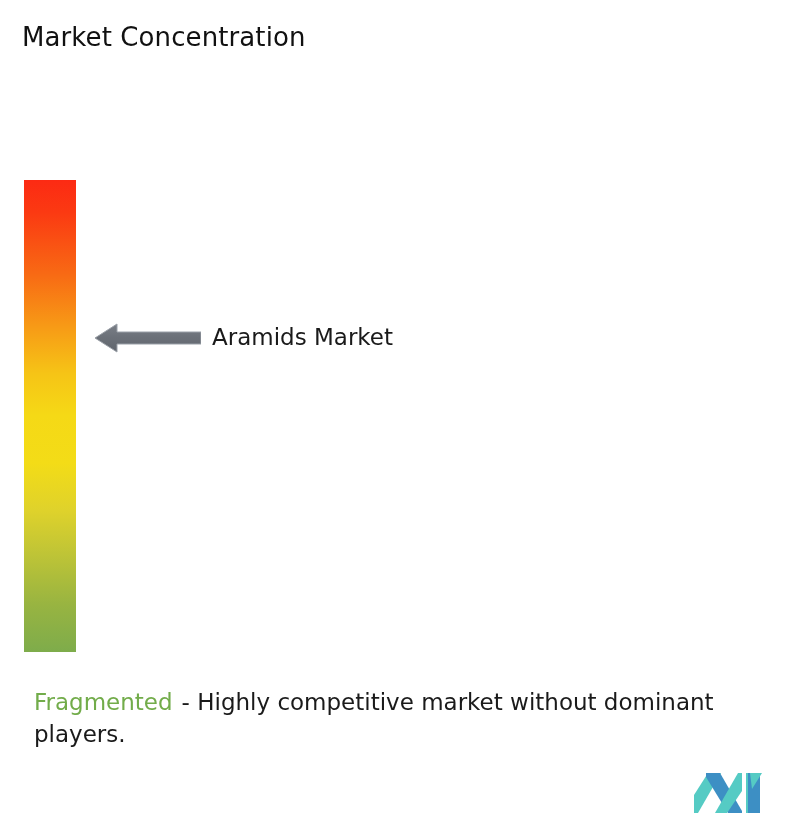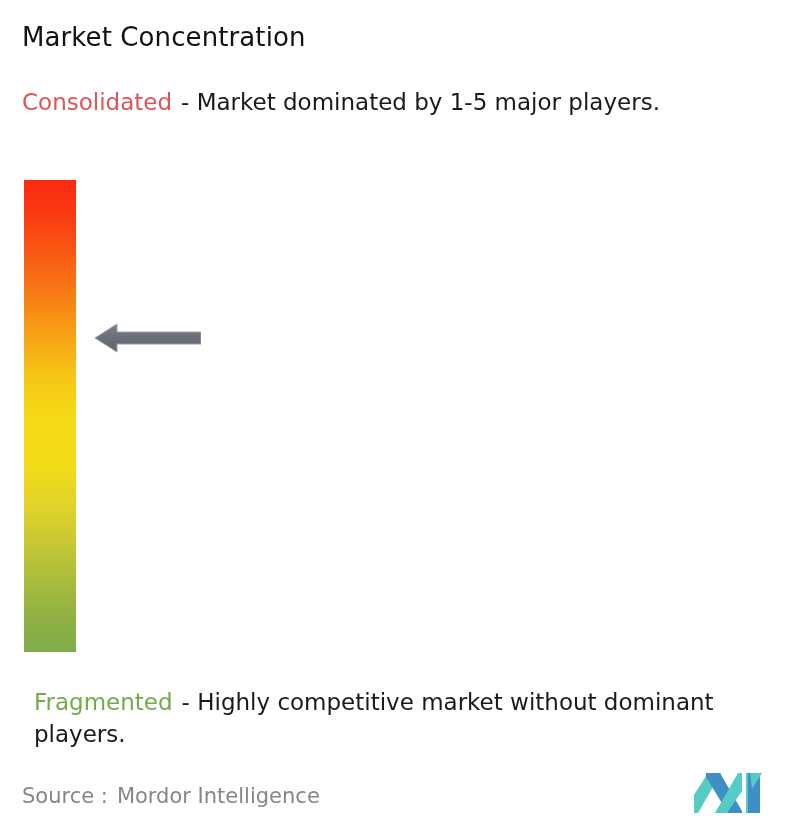--- a/index.html
+++ b/index.html
@@ -133,47 +133,42 @@
   }
   .logo svg { display: block; }
 </style>
 </head>
 <body>
 
 <div class="page">
 
   <div class="title">Market Concentration</div>
 
-  <div class="desc-top">
-    <span class="kw-consolidated">Consolidated</span><span class="kw-gap"></span><span>- Market dominated by 1-5 major players.</span>
-  </div>
 
   <div class="gradient-bar"></div>
 
   <div class="arrow-wrap">
     <svg width="106" height="32" viewBox="0 0 106 32" xmlns="http://www.w3.org/2000/svg">
       <defs>
         <linearGradient id="arrGrad" x1="0" y1="0" x2="0" y2="1">
           <stop offset="0%" stop-color="#7A7F87"></stop>
           <stop offset="45%" stop-color="#6C7179"></stop>
           <stop offset="100%" stop-color="#60656D"></stop>
         </linearGradient>
       </defs>
       <path d="M 0 16 L 22 2 L 22 10 L 106 10 L 106 22 L 22 22 L 22 30 Z" fill="url(#arrGrad)" stroke="#9AA0A8" stroke-width="1"></path>
     </svg>
   </div>
 
+  <div class="arrow-label">Aramids Market</div>
 
   <div class="desc-bottom">
     <span class="kw-fragmented">Fragmented</span><span class="kw-gap"></span><span>- Highly competitive market without dominant players.</span>
   </div>
 
-  <div class="source">
-    <span>Source :</span><span class="kw-gap"></span><span>Mordor Intelligence</span>
-  </div>
 
   <div class="logo">
     <svg width="72" height="48" viewBox="0 0 72 48" xmlns="http://www.w3.org/2000/svg">
 
       <polygon points="0,44 0,26 14,4 27,4 4,44" fill="#55CBC4"></polygon>
 
       <polygon points="12,4 26,4 48,42 48,44 34,44 12,8" fill="#3D8FC4"></polygon>
 
       <polygon points="48,4 48,22 33,44 21,44 44,4" fill="#55CBC4"></polygon>
 

